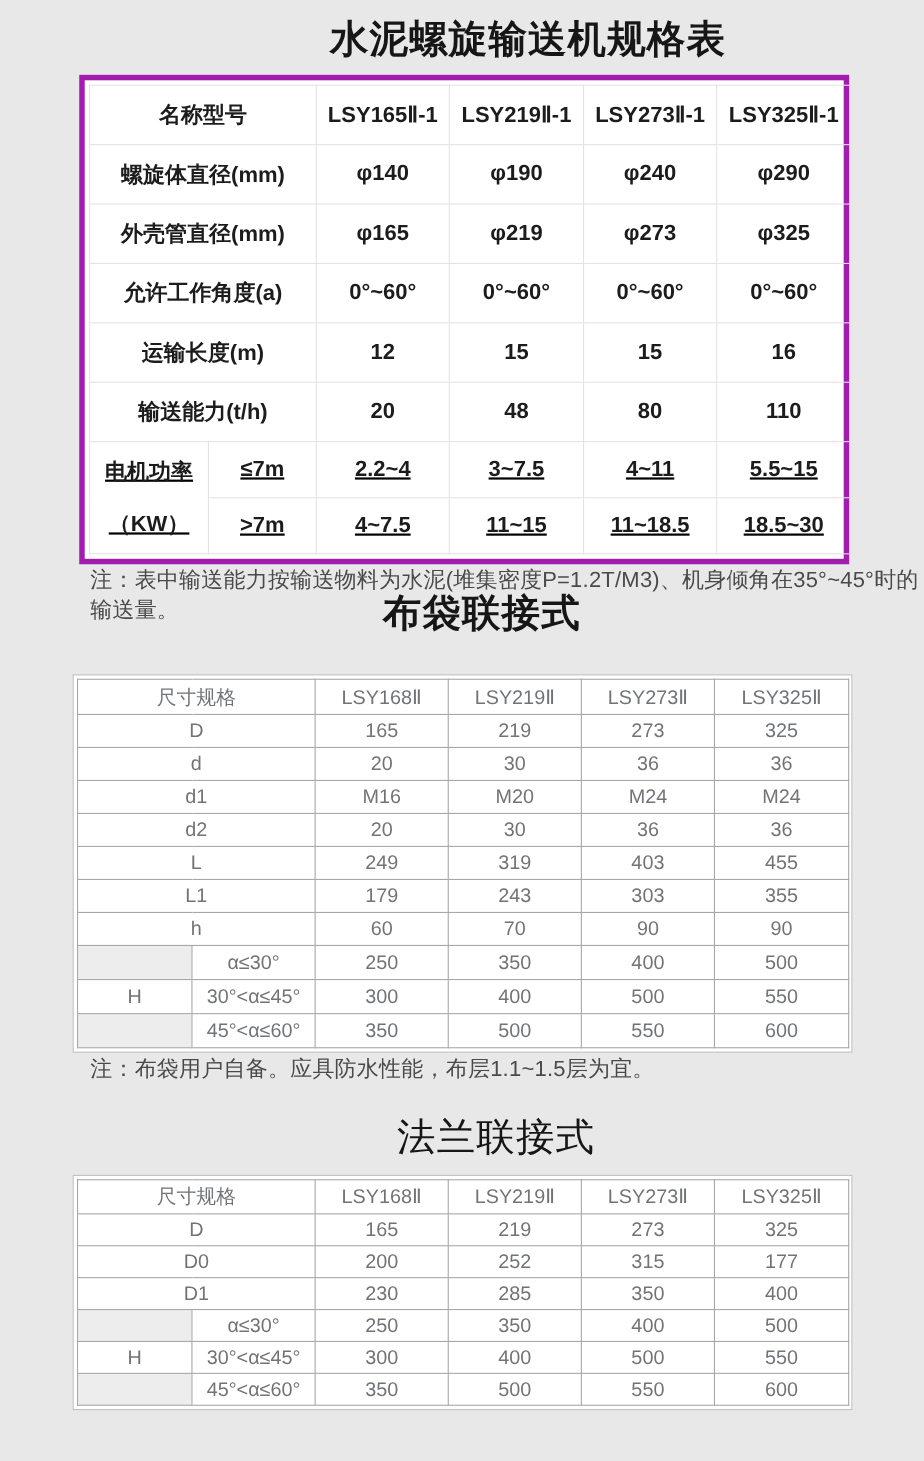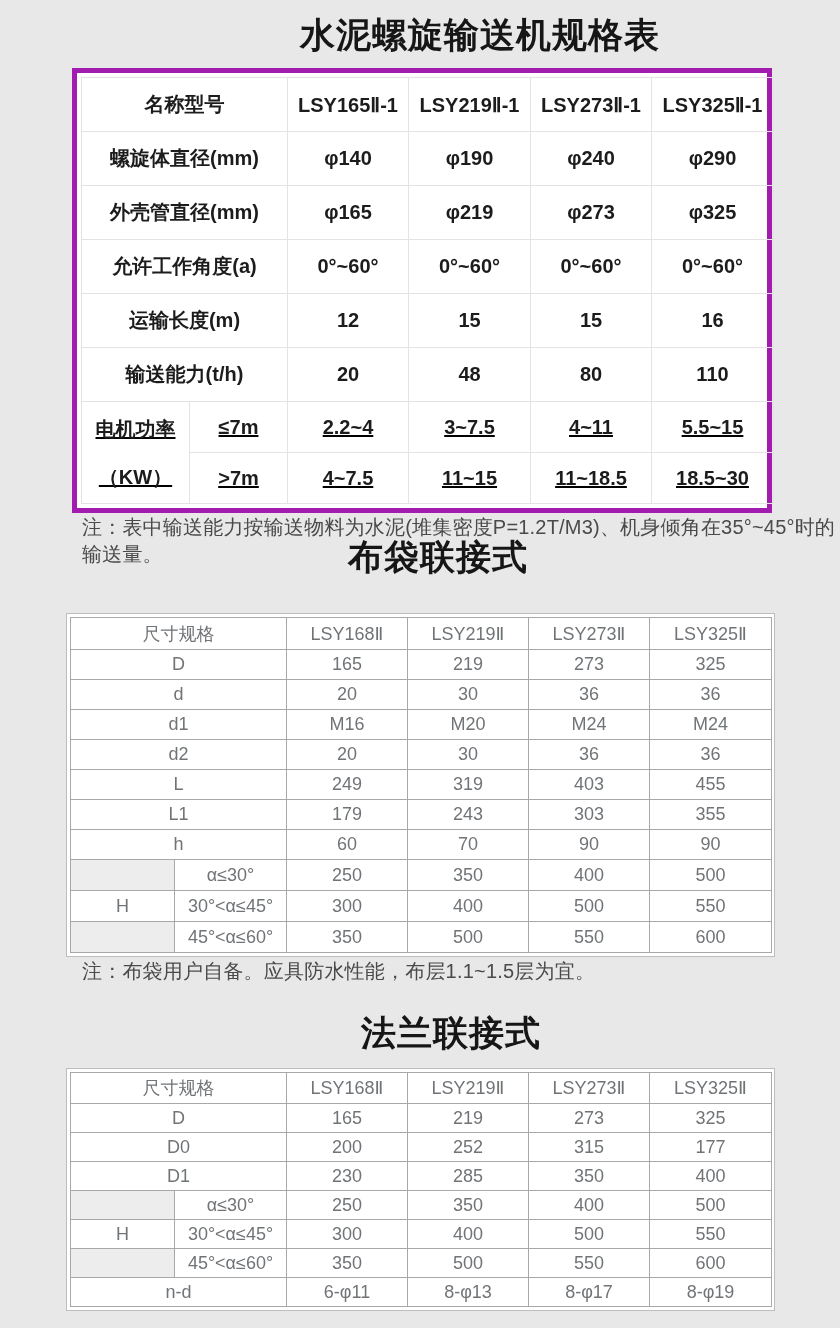--- a/index.html
+++ b/index.html
@@ -13,21 +13,21 @@
   }
   .abs { position:absolute; }
 
   .big-title {
     width:840px; text-align:center;
     font-size:35px; font-weight:700; color:#161616;
     letter-spacing:1px;
   }
   #title-spec   { top:12px;   padding-left:120px; }
   #title-bag    { top:524px;  padding-left:36px; font-weight:600;margin-top:10px; }
-  #title-flange { top:1010px; padding-left:62px; font-weight:700; }
+  #title-flange { top:1010px; padding-left:62px; font-weight:400; }
 
   .card {
     background:#ffffff;
   }
   #card-spec   { left:72px; top:68px;   width:700px; padding:4px; border:5px solid #a21caf; }
   #card-bag    { left:66px; top:613px;  width:709px; padding:3px; border:1px solid #bdbdbd; }
   #card-flange { left:66px; top:1068px; width:709px; padding:3px; border:1px solid #bdbdbd; }
 
   table { border-collapse:collapse; table-layout:fixed; width:100%; }
   td { text-align:center; vertical-align:middle; overflow:hidden; white-space:nowrap; }
@@ -300,22 +300,15 @@
       <td>550</td>
     </tr>
     <tr>
       <td class="shaded"></td>
       <td>45°&lt;α≤60°</td>
       <td>350</td>
       <td>500</td>
       <td>550</td>
       <td>600</td>
     </tr>
-    <tr>
-      <td colspan="2">n-d</td>
-      <td>6-φ11</td>
-      <td>8-φ13</td>
-      <td>8-φ17</td>
-      <td>8-φ19</td>
-    </tr>
   </tbody>
     </table>
 </div>
 
 </body></html>

